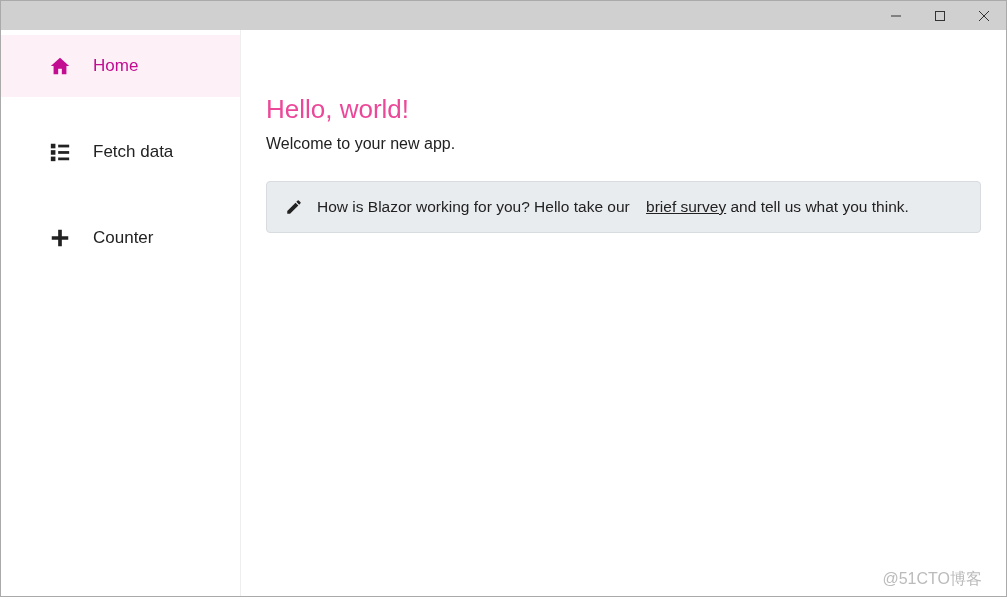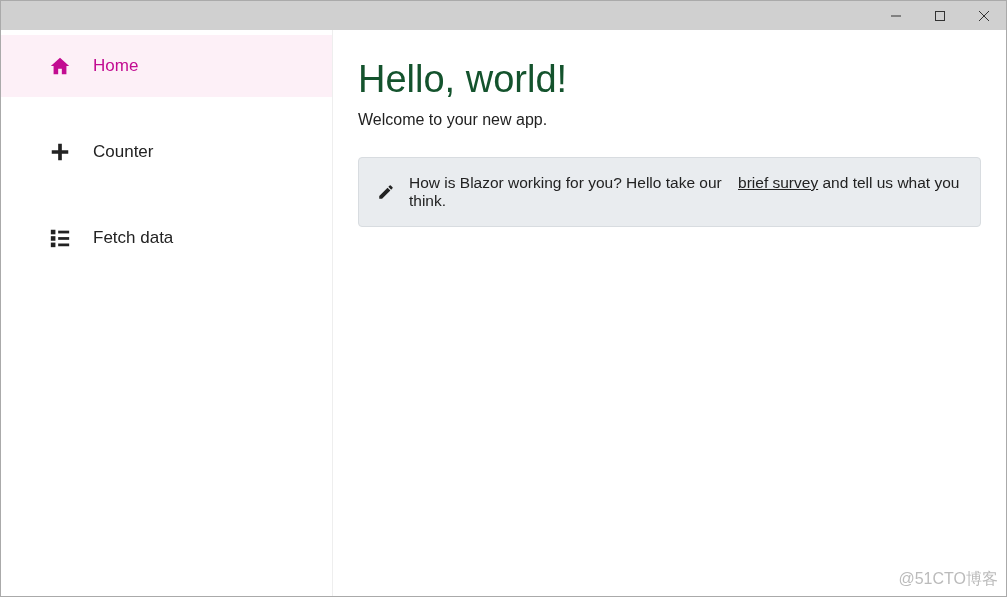--- a/index.html
+++ b/index.html
@@ -40,21 +40,21 @@
     }
     .window-btn svg {
       width: 10px;
       height: 10px;
     }
     .app-body {
       display: flex;
       height: calc(100% - 29px);
     }
     .sidebar {
-      width: 332px;
+      width: 240px;
       background: #fff;
       border-right: 1px solid #eee;
       padding-top: 5px;
     }
     .nav-item {
       display: flex;
       align-items: center;
       padding: 20px 20px 20px 48px;
       gap: 22px;
       font-size: 17px;
@@ -78,24 +78,25 @@
       justify-content: center;
     }
     .nav-item .icon svg {
       fill: #222;
     }
     .main {
       flex: 1;
       padding: 28px 25px 20px 25px;
     }
     h1 {
-      font-size: 38px;
+      font-size: 26px;
       font-weight: 400;
       margin-bottom: 10px;
-      color: #14532d;
+      color: #ec4899;
+      margin-top: 36px;
     }
     .welcome {
       font-size: 16px;
       color: #222;
       margin-bottom: 28px;
     }
     .survey-bar {
       background: #e9ecef;
       border: 1px solid #d8dce0;
       border-radius: 4px;
@@ -116,21 +117,21 @@
       margin-left: 12px;
     }
     .pencil-icon {
       width: 18px;
       height: 18px;
       flex-shrink: 0;
     }
     .watermark {
       position: absolute;
       bottom: 6px;
-      right: 8px;
+      right: 24px;
       color: #bbb;
       font-size: 16px;
     }
   </style>
 </head>
 <body>
 
 <div class="titlebar">
   <div class="window-controls">
     <div class="window-btn">
@@ -154,42 +155,42 @@
 
 <div class="app-body">
   <div class="sidebar">
     <div class="nav-item active">
       <span class="icon">
         <svg viewBox="0 0 24 24" width="22" height="22">
             <path d="M12 3l10 9h-3v9h-5v-6h-4v6H5v-9H2z"></path>
           </svg>
       </span>
       <span>Home</span>
-    </div>
-    <div class="nav-item">
-      <span class="icon">
-        <svg viewBox="0 0 24 24" width="22" height="22">
-            <path d="M10 3h4v7h7v4h-7v7h-4v-7H3v-4h7z"></path>
-          </svg>
-      </span>
-      <span>Counter</span>
     </div>
     <div class="nav-item">
       <span class="icon">
         <svg viewBox="0 0 24 24" width="22" height="22">
           <rect x="2" y="3" width="5" height="5"></rect>
           <rect x="10" y="4" width="12" height="3"></rect>
           <rect x="2" y="10" width="5" height="5"></rect>
           <rect x="10" y="11" width="12" height="3"></rect>
           <rect x="2" y="17" width="5" height="5"></rect>
           <rect x="10" y="18" width="12" height="3"></rect>
         </svg>
       </span>
       <span>Fetch data</span>
     </div>
+    <div class="nav-item">
+      <span class="icon">
+        <svg viewBox="0 0 24 24" width="22" height="22">
+            <path d="M10 3h4v7h7v4h-7v7h-4v-7H3v-4h7z"></path>
+          </svg>
+      </span>
+      <span>Counter</span>
+    </div>
   </div>
 
   <div class="main">
     <h1>Hello, world!</h1>
     <p class="welcome">Welcome to your new app.</p>
 
     <div class="survey-bar">
       <span class="pencil-icon">
         <svg viewBox="0 0 24 24" width="18" height="18" fill="#222">
           <path d="M3 17.25V21h3.75L17.81 9.94l-3.75-3.75L3 17.25zM20.71 7.04a1 1 0 0 0 0-1.41l-2.34-2.34a1 1 0 0 0-1.41 0l-1.83 1.83 3.75 3.75 1.83-1.83z"></path>

